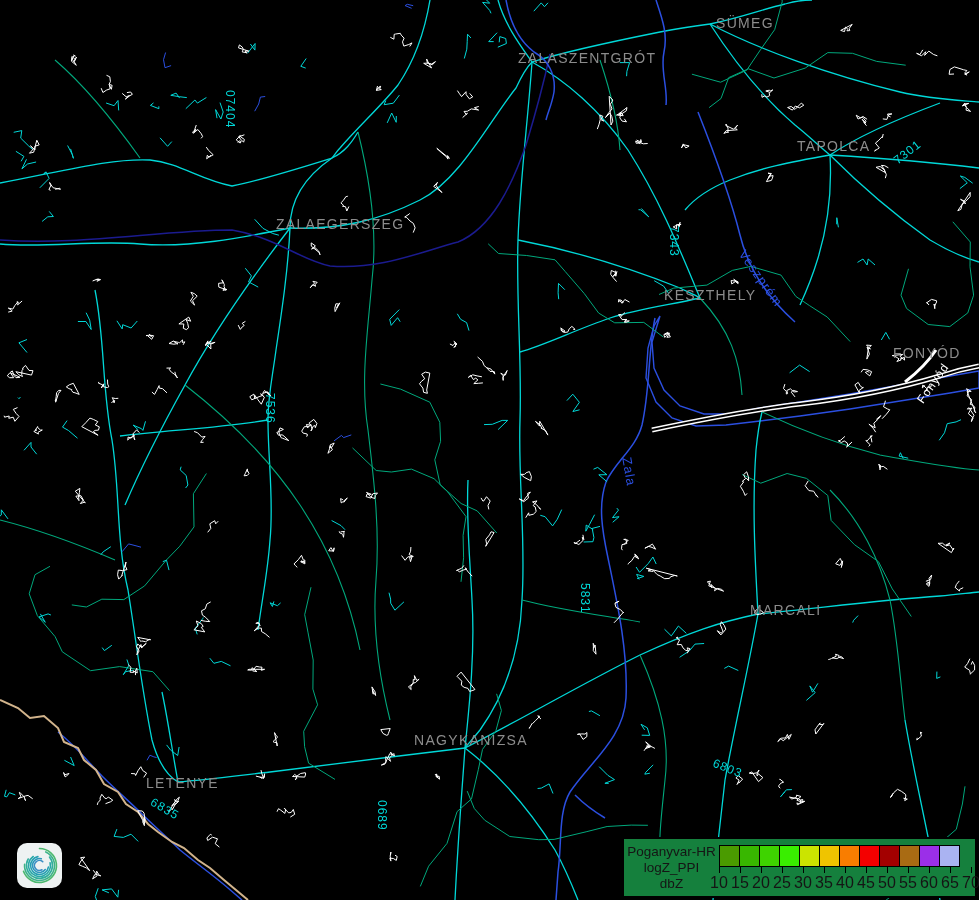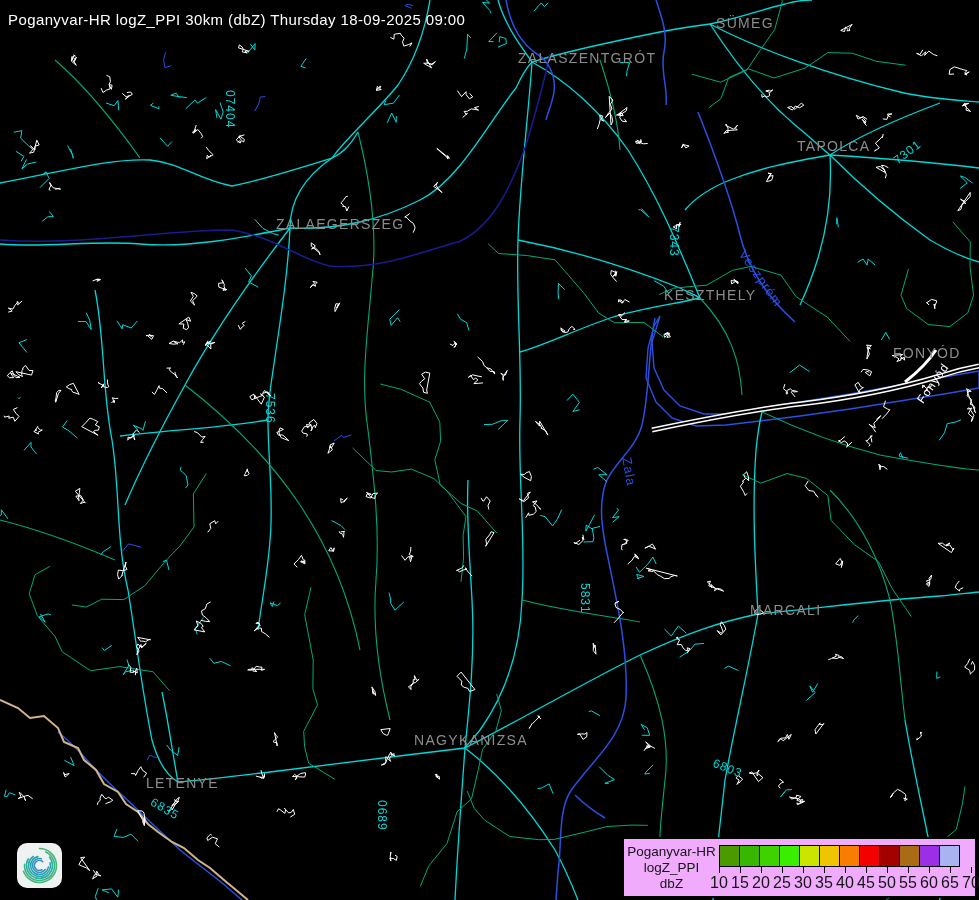--- a/index.html
+++ b/index.html
@@ -11,21 +11,21 @@
          letter-spacing:.4px;white-space:nowrap;z-index:30;}
   .town-label{position:absolute;color:#8c8c8c;font-size:14px;letter-spacing:1.3px;
               white-space:nowrap;z-index:20;}
   .road-label{position:absolute;color:#00d8d8;font-size:12px;letter-spacing:1px;
               white-space:nowrap;transform-origin:0 0;z-index:18;}
   .water-label{position:absolute;color:#2b4fe0;font-size:13px;letter-spacing:1px;
               white-space:nowrap;transform-origin:0 0;z-index:18;}
   .shore-label{position:absolute;color:#ffffff;font-size:12px;letter-spacing:1px;
               white-space:nowrap;transform-origin:0 0;z-index:19;}
   .legend{position:absolute;left:622px;top:837px;width:355px;height:61px;
-          background:#f0abfc;border:2px solid #000;box-sizing:border-box;
+          background:#15803d;border:2px solid #000;box-sizing:border-box;
           display:flex;z-index:40;}
   .legend-text{width:95px;display:flex;flex-direction:column;justify-content:center;
           align-items:center;color:#151515;font-size:13.5px;line-height:16px;}
   .legend-bar{position:relative;flex:1;}
   .cells{position:absolute;left:0;top:6px;height:22px;display:flex;}
   .cell{width:21px;height:22px;border:1px solid #000;margin-left:-1px;box-sizing:border-box;}
   .cell:first-child{margin-left:0;}
   .tick{position:absolute;top:28px;width:1px;height:6px;background:#000;}
   .tick-label{position:absolute;top:35px;transform:translateX(-50%);
           color:#151515;font-size:16px;}
@@ -373,21 +373,20 @@
         <path d="M415.4,682.6L419.1,679.2L416.9,680.6L414.4,675.6L415.0,679.9L413.3,679.4L413.1,683.4L408.4,686.9L411.2,689.6L410.7,686.9L413.1,683.1Z" stroke="#ffffff" stroke-width="1" fill="none"></path>
         <path d="M756.6,609.4L754.6,612.2L755.0,613.6L756.2,614.4L760.0,614.4L763.5,612.5L760.0,609.9" stroke="#ffffff" stroke-width="1" fill="none"></path>
         <path d="M968.8,407.6L967.3,409.1L972.0,408.1L970.1,410.4L968.4,413.7L973.2,417.8L971.4,421.6L971.9,419.1L974.0,415.3Z" stroke="#ffffff" stroke-width="1" fill="none"></path>
         <path d="M667.9,332.2L663.9,334.6L664.7,337.4L668.9,333.5L664.6,334.3L669.5,333.1L668.1,335.7L666.9,337.3L670.4,336.9L668.0,332.6Z" stroke="#ffffff" stroke-width="1" fill="none"></path>
         <path d="M625.0,312.5L620.9,316.5L621.1,314.5L618.6,314.6L622.1,319.6L626.9,319.4L624.8,320.9L629.3,320.9L626.5,322.2L624.1,321.9L626.4,321.7" stroke="#ffffff" stroke-width="1" fill="none"></path>
         <path d="M882.1,418.7L886.4,414.2L889.8,409.8L887.6,409.0L883.5,406.7L884.9,402.8L885.4,400.7" stroke="#ffffff" stroke-width="1" fill="none"></path>
         <path d="M269.6,395.4L267.3,391.7L270.6,395.7L267.1,391.9L262.6,393.5L264.6,390.4Z" stroke="#ffffff" stroke-width="1" fill="none"></path>
       </g>
   </svg>
 
-  <div class="title">Poganyvar-HR logZ_PPI 30km (dbZ) Thursday 18-09-2025 09:00</div>
   <div id="labels">
       <div class="town-label" style="left: 716px; top: 15px;">SÜMEG</div>
       <div class="town-label" style="left: 518px; top: 50px;">ZALASZENTGRÓT</div>
       <div class="town-label" style="left: 797px; top: 138px;">TAPOLCA</div>
       <div class="town-label" style="left: 276px; top: 216px; text-align: right;">ZALAEGERSZEG</div>
       <div class="town-label" style="left: 664px; top: 287px;">KESZTHELY</div>
       <div class="town-label" style="left: 893px; top: 345px;">FONYÓD</div>
       <div class="town-label" style="left: 750px; top: 602px; text-align: center;">MARCALI</div>
       <div class="town-label" style="left: 414px; top: 732px;">NAGYKANIZSA</div>
       <div class="town-label" style="left: 146px; top: 775px;">LETENYE</div>

